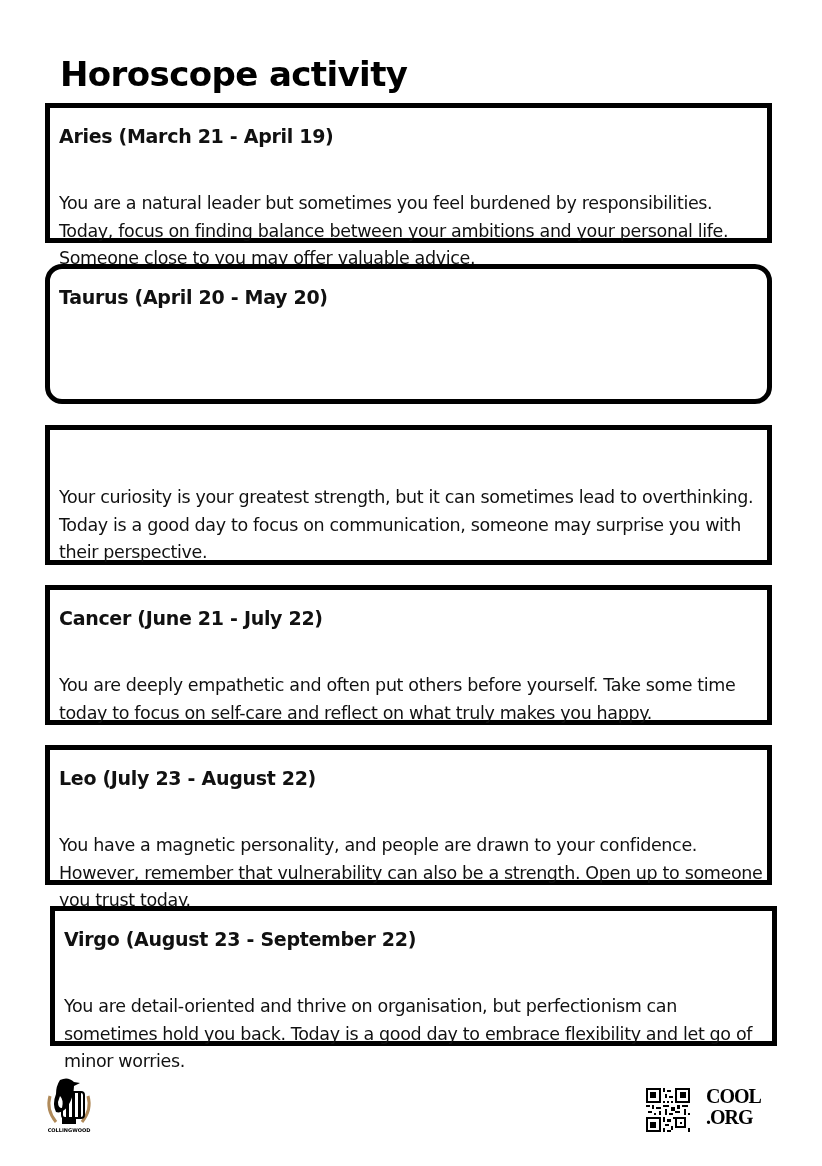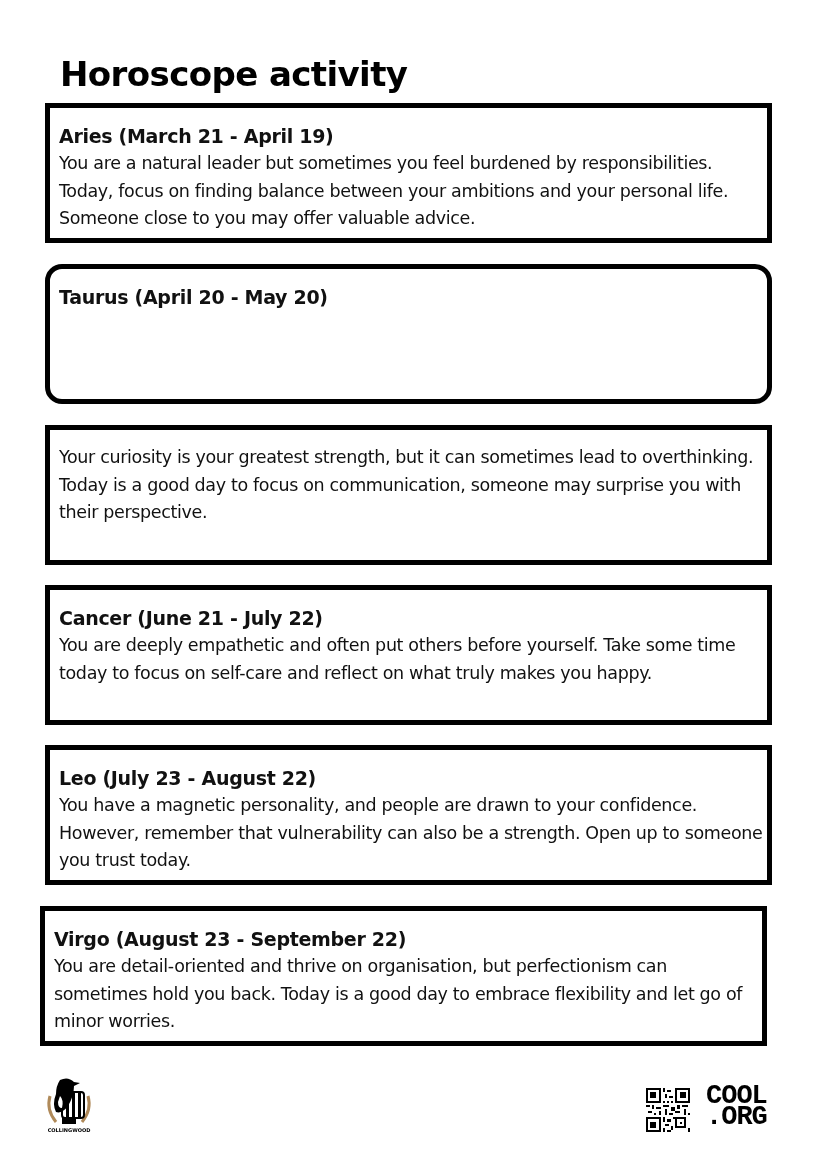--- a/index.html
+++ b/index.html
@@ -16,28 +16,28 @@
       position: absolute; left: 45px; width: 717px; height: 130px;
       border: 5px solid #000; background: #fff; box-sizing: content-box;
     }
     .card-inner { padding: 14px 0 0 9px; }
     .card-heading {
       font-weight: bold; font-size: 19px; line-height: 28px;
       letter-spacing: -0.3px; color: #111;
     }
     .card-body {
       font-size: 17.5px; line-height: 27.5px; letter-spacing: -0.35px;
-      color: #111; padding-right: 4px;
+      color: #111; padding-right: 4px; margin-top: 40px;
     }
     .footer-logo-left { position: absolute; left: 44px; top: 1074px; width: 50px; height: 62px; }
     .qr { position: absolute; left: 646px; top: 1088px; width: 44px; height: 44px; }
     .cool-logo {
       position: absolute; left: 706px; top: 1086px; width: 70px;
-      font-family: Liberation Mono, monospace; font-weight: bold;
-      font-size: 27px; line-height: 21px; letter-spacing: -1px; color: #000;
+      font-family: Liberation Serif, serif; font-weight: bold;
+      font-size: 20px; line-height: 21px; letter-spacing: -1px; color: #000;
     }
     .cool-logo span { display: block; }
   </style>
 </head>
 <body>
 
 <h1 class="title">Horoscope activity</h1>
 
 <div class="card" style="top:103px;">
   <div class="card-inner">
@@ -65,21 +65,21 @@
   </div>
 </div>
 
 <div class="card" style="top:745px;">
   <div class="card-inner">
     <div class="card-heading">Leo (July 23 - August 22)</div>
     <div class="card-body">You have a magnetic personality, and people are drawn to your confidence. However, remember that vulnerability can also be a strength. Open up to someone you trust today.</div>
   </div>
 </div>
 
-<div class="card" style="top:906px; left:40px;">
+<div class="card" style="top:906px; left:50px;">
   <div class="card-inner">
     <div class="card-heading">Virgo (August 23 - September 22)</div>
     <div class="card-body">You are detail-oriented and thrive on organisation, but perfectionism can sometimes hold you back. Today is a good day to embrace flexibility and let go of minor worries.</div>
   </div>
 </div>
 
 <div class="footer-logo-left">
   <svg width="50" height="62" viewBox="0 0 50 62">
 
     <path d="M6 22 Q2 36 12 48" stroke="#b08a5a" stroke-width="3" fill="none"></path>

